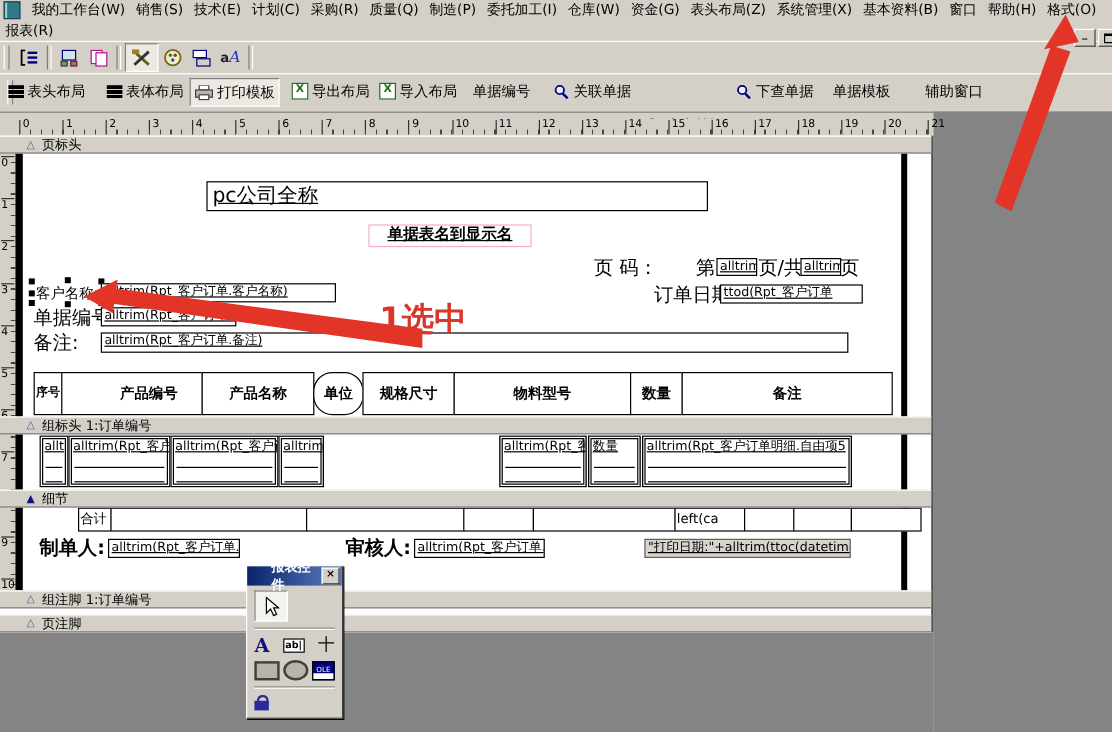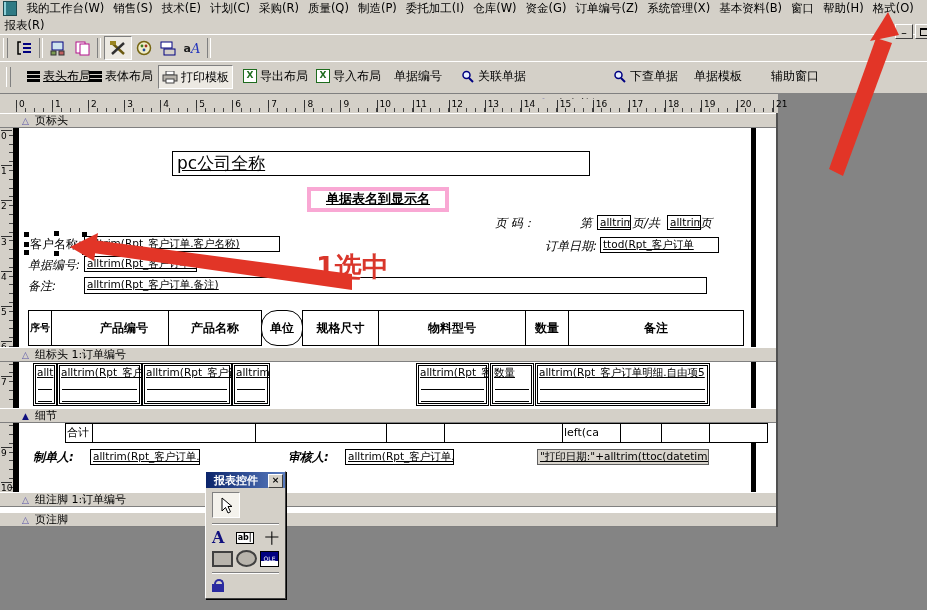--- a/index.html
+++ b/index.html
@@ -43,47 +43,47 @@
   .vruler{position:absolute;left:0;top:13px;width:13px;height:366px;background:#d4d0c8;border-right:1px solid #555;}
   .vruler::before{content:"";position:absolute;right:0;top:0;bottom:0;width:4px;
     background:repeating-linear-gradient(to bottom,#444 0 1px,transparent 1px 8.8px);}
   .vnum{position:absolute;left:1px;font-size:9px;line-height:9px;border-top:1px solid #333;width:11px;padding-top:1px;}
   .pstrip{position:absolute;top:13px;width:6px;height:366px;background:#000;}
   .band{position:absolute;left:0;width:776px;height:13px;background:#d4d0c8;border-top:1px solid #fff;
         border-bottom:1px solid #808080;font-size:11px;line-height:13px;display:flex;align-items:center;z-index:4;}
   .band .tri{margin:0 6px 0 22px;font-size:9px;color:#5a55a8;line-height:10px;}
   .band .tri.filled{color:#10107e;}
   
-  .lbl{position:absolute;font-size:12px;line-height:14px;white-space:nowrap;font-style:italic;}
+  .lbl{position:absolute;font-size:16px;line-height:14px;white-space:nowrap;}
   .bold{font-weight:bold;}
   .fieldbox{position:absolute;background:#fff;border:1px solid #000;font-size:10.5px;line-height:13px;
             white-space:nowrap;overflow:hidden;padding:0 2px;text-decoration:underline;}
   .title-box{position:absolute;left:172px;top:38px;width:412px;height:23px;border:1px solid #000;background:#fff;
              font-size:17px;font-weight:normal;text-decoration:underline;padding-left:4px;line-height:22px;overflow:hidden;}
-  .doctitle-box{position:absolute;left:307px;top:74px;width:134px;height:17px;border:4px solid #f9a8d4;background:#fff;
+  .doctitle-box{position:absolute;left:307px;top:74px;width:134px;height:17px;border:1px solid #f9a8d4;background:#fff;
              text-align:center;font-weight:bold;font-size:13px;text-decoration:underline;line-height:16px;}
   .annotation{position:absolute;left:316px;top:140px;color:#d9362b;font-size:27px;font-weight:bold;line-height:28px;z-index:3;}
   .thead{position:absolute;left:28px;top:197px;display:flex;}
   .th{border:1px solid #000;margin-left:-1px;height:34px;line-height:34px;text-align:center;font-weight:bold;
       font-size:12px;background:#fff;overflow:hidden;flex:none;}
   .th:first-child{margin-left:0;}
   .dcell{position:absolute;top:250px;height:41px;background:#fff;border:1px solid #000;
          box-shadow:inset 0 0 0 1px #fff,inset 0 0 0 2px #000;font-size:10.5px;overflow:hidden;}
   .dtext{text-decoration:underline;white-space:nowrap;overflow:hidden;padding:3px 3px 0;line-height:11px;}
   .dline{height:11px;border-bottom:1px solid #000;margin:0 4px;}
   .trow{position:absolute;left:33px;top:310px;display:flex;height:20px;padding-left:32px;}
   .tc{border:1px solid #000;margin-left:-1px;font-size:11px;line-height:18px;background:#fff;overflow:hidden;flex:none;padding:0 1px;}
   .tc:first-child{margin-left:0;}
   .sel-label{position:absolute;font-size:12px;line-height:14px;white-space:nowrap;}
   .handle{position:absolute;width:5px;height:5px;background:#000;}
   
   .palette{position:absolute;left:205px;top:471px;width:79px;background:#d4d0c8;border:1px solid;
            border-color:#fff #404040 #404040 #fff;box-shadow:1px 1px 0 #000;z-index:50;}
   .palette-title{height:16px;background:linear-gradient(to right,#0a246a,#5a7cc0);color:#fff;font-size:11px;
-           font-weight:bold;display:flex;align-items:flex-end;padding:0 2px 0 8px;}
+           font-weight:bold;display:flex;align-items:center;padding:0 2px 0 20px;}
   .palette-title span.t{flex:1;}
   .palette-close{width:13px;height:12px;background:#d4d0c8;color:#000;border:1px solid;border-color:#fff #404040 #404040 #fff;
            font-size:9px;line-height:10px;text-align:center;font-weight:bold;}
   .palette-body{padding:4px 6px 6px;}
   .ptr-btn{width:26px;height:24px;background:#f4f2ec;border:1px solid;border-color:#808080 #fff #fff #808080;
            display:flex;align-items:center;justify-content:center;}
   .psep{border-top:1px solid #808080;border-bottom:1px solid #fff;margin:5px 0;}
   .prow{display:flex;align-items:center;justify-content:space-between;margin:4px 0;}
   .ptool{display:inline-flex;align-items:center;justify-content:center;}
   .tool-a{color:#10107e;font-family:"DejaVu Serif",serif;font-weight:bold;font-size:16px;line-height:16px;}
@@ -110,21 +110,21 @@
         <span class="menu-item">我的工作台(W)</span>
         <span class="menu-item">销售(S)</span>
         <span class="menu-item">技术(E)</span>
         <span class="menu-item">计划(C)</span>
         <span class="menu-item">采购(R)</span>
         <span class="menu-item">质量(Q)</span>
         <span class="menu-item">制造(P)</span>
         <span class="menu-item">委托加工(I)</span>
         <span class="menu-item">仓库(W)</span>
         <span class="menu-item">资金(G)</span>
-        <span class="menu-item">订单编号(Z)</span>
+        <span class="menu-item">表头布局(Z)</span>
         <span class="menu-item">系统管理(X)</span>
         <span class="menu-item">基本资料(B)</span>
         <span class="menu-item">窗口</span>
         <span class="menu-item">帮助(H)</span>
         <span class="menu-item">格式(O)</span>
       </span>
   </div>
 
   <div class="menubar2">
     <span class="menu-item">报表(R)</span>
@@ -184,21 +184,21 @@
     </span>
     <span class="icon-btn fontAB">
       <span class="a1">a</span>
         <span class="a2">A</span>
     </span>
     <span class="sep"></span>
   </div>
 
   <div class="toolbar2">
     <span class="grip" style="position:absolute;left:3px;top:5px;"></span>
-    <span class="tbtn" style="left:24px;text-decoration:underline;">
+    <span class="tbtn" style="left:4px;">
       <span class="list-glyph"></span>
       <span>表头布局</span>
     </span>
     <span class="tbtn" style="left:86px;">
       <span class="list-glyph"></span>
       <span>表体布局</span>
     </span>
     <span class="tbtn pressed" style="left:158px;">
       <svg width="16" height="13">
         <rect x="4" y="0" width="8" height="4" fill="#fff" stroke="#404040"></rect>

